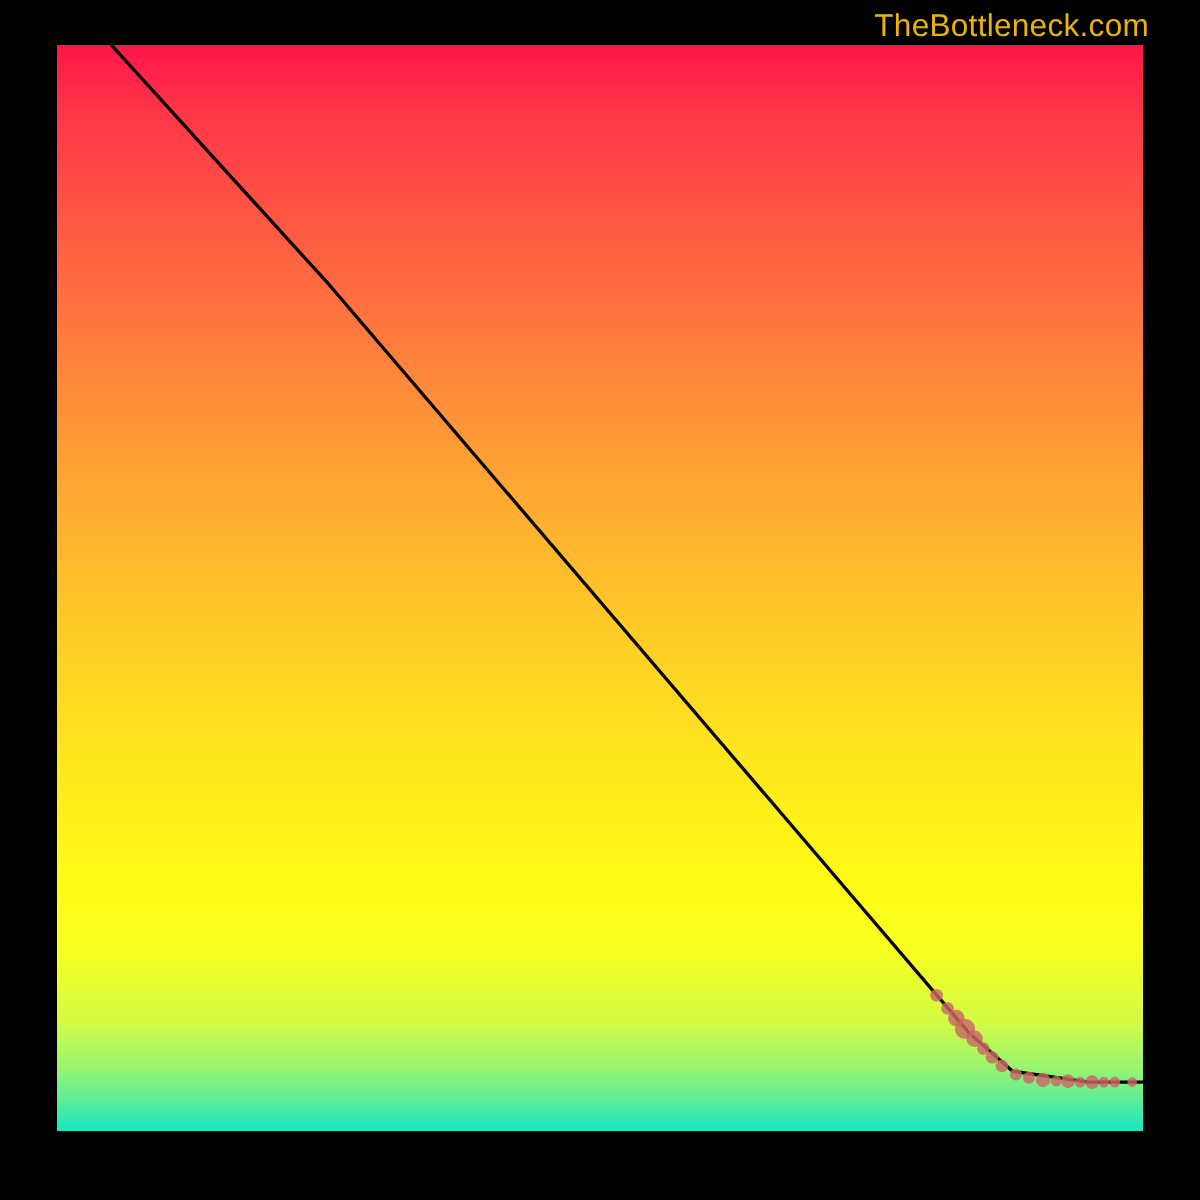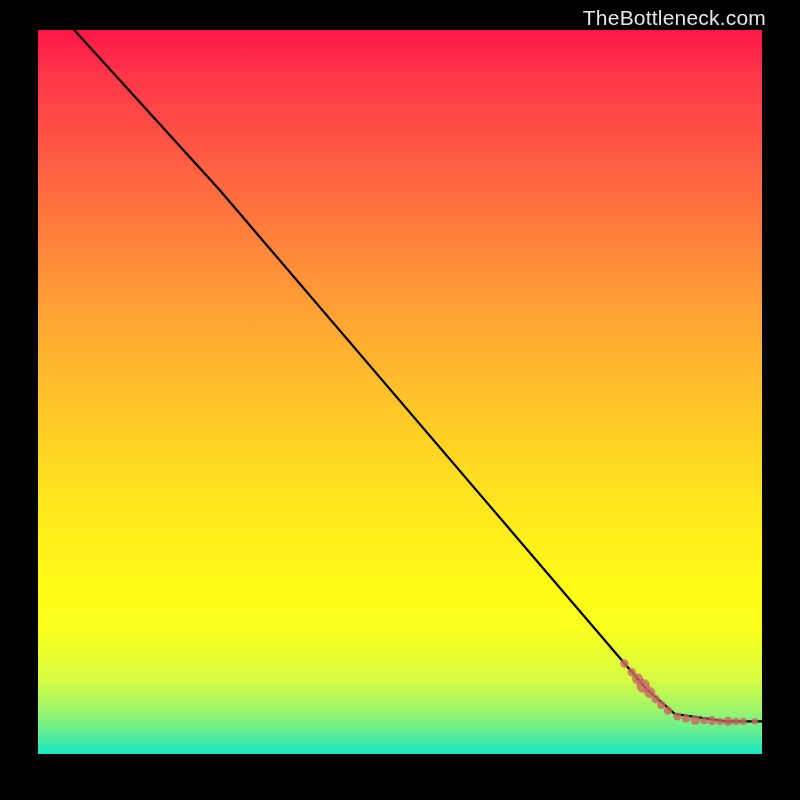--- a/index.html
+++ b/index.html
@@ -45,21 +45,21 @@
     left: 38px;
     top: 30px;
     width: 724px;
     height: 724px;
     pointer-events: none;
   }
   .watermark {
     position: absolute;
     top: 6px;
     right: 34px;
-    color: #e5e5e5;
+    color: #eab308;
     font-size: 21px;
     font-weight: 500;
     letter-spacing: 0.2px;
   }
 </style>
 </head>
 <body>
 
 <div class="stage">
   <div class="plot"></div>

